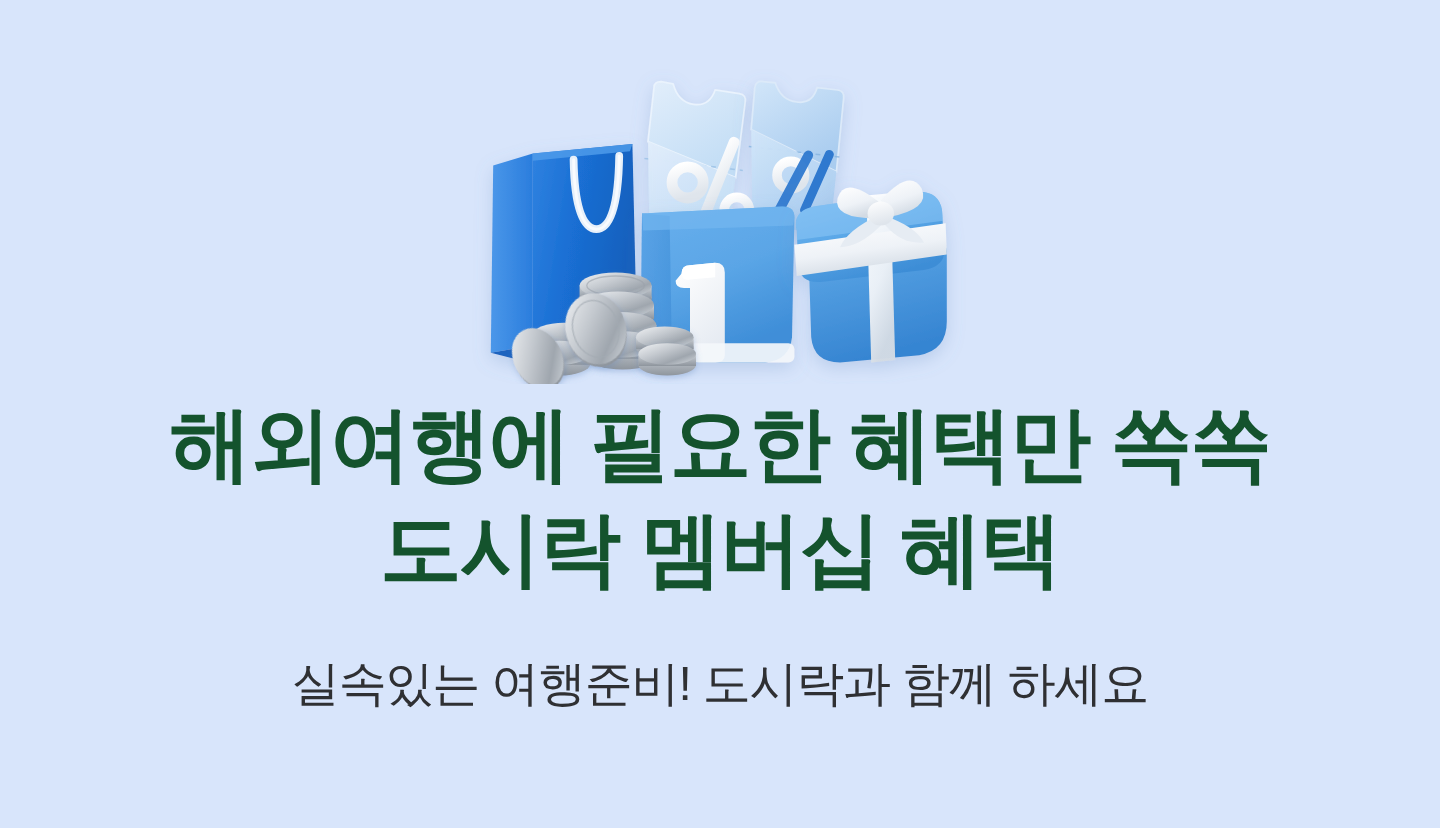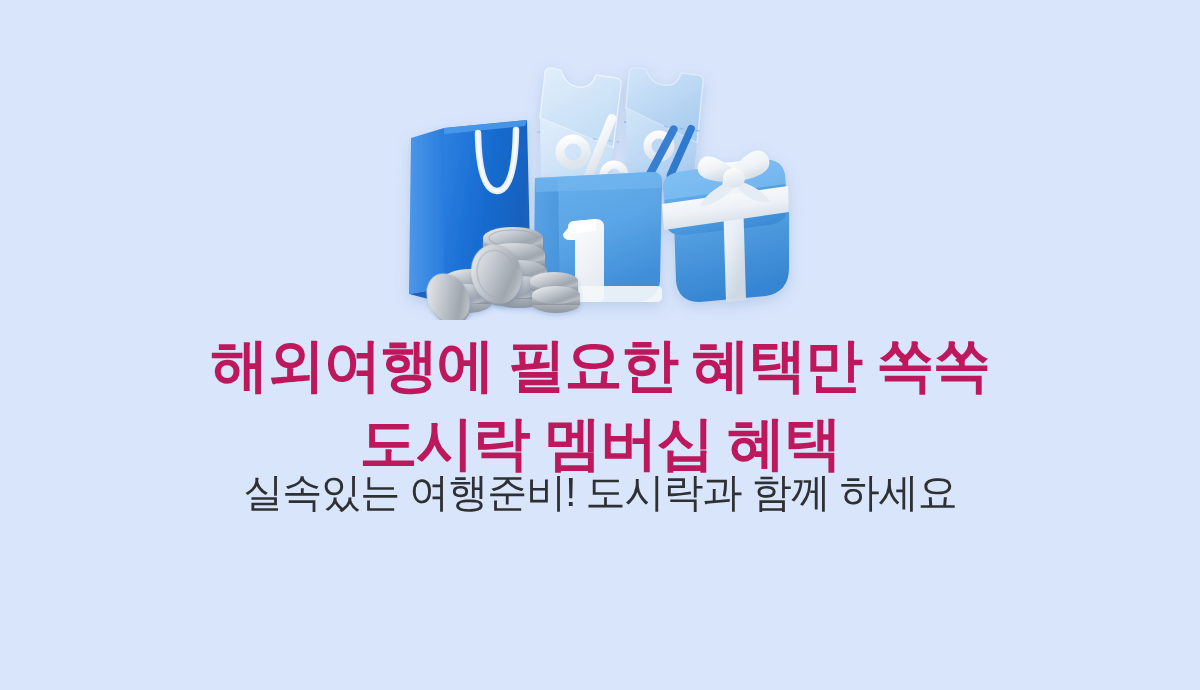--- a/index.html
+++ b/index.html
@@ -34,36 +34,37 @@
 
   
   #text-block {
     position:absolute;
     left:0; top:322px;
     width:1200px;
     text-align:center;
   }
 
   .headline {
-    color:#be185d;
-    font-size:58px;
+    color:#14532d;
+    font-size:68px;
     font-weight:bold;
     letter-spacing:-1.5px;
     line-height:1.0;
     white-space:nowrap;
   }
   #headline-line-1 { margin-top:14px; }
   #headline-line-2 { margin-top:20px; }
 
   .subtitle {
     color:#2f3033;
     font-size:40px;
     font-weight:normal;
     letter-spacing:-1px;
     line-height:1.0;
+    margin-top:58px;
     white-space:nowrap;
   }
 </style>
 </head>
 <body>
 
 <div id="banner">
 
   <div id="hero-illustration">
     <svg viewBox="0 0 1200 320" xmlns="http://www.w3.org/2000/svg">

